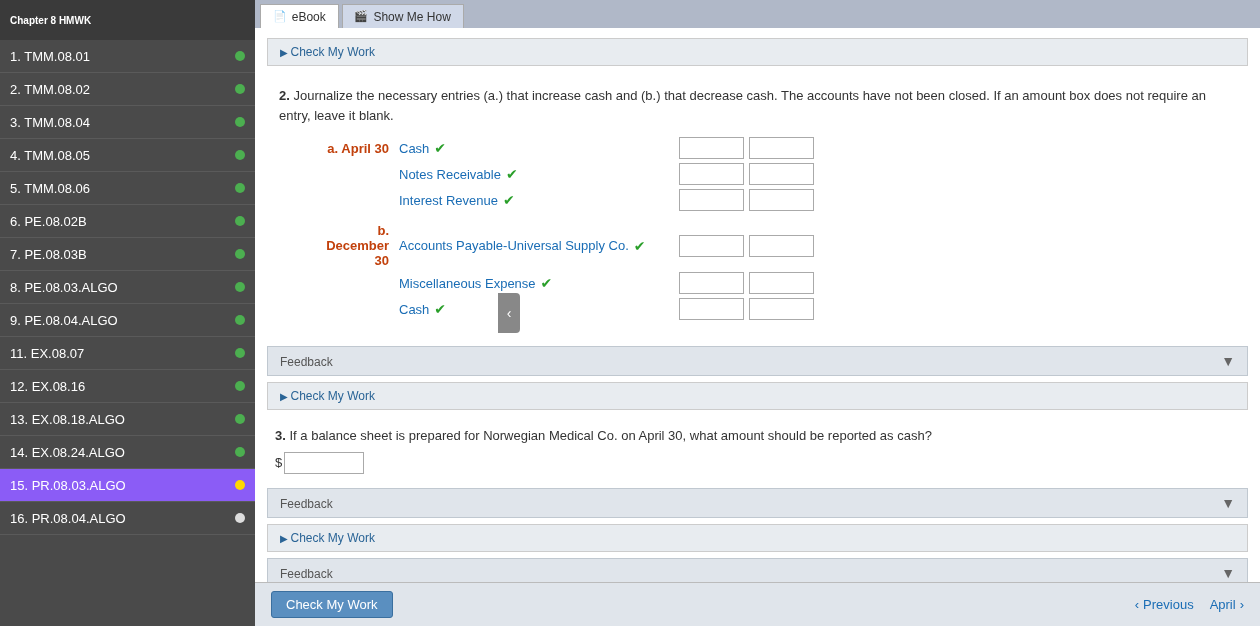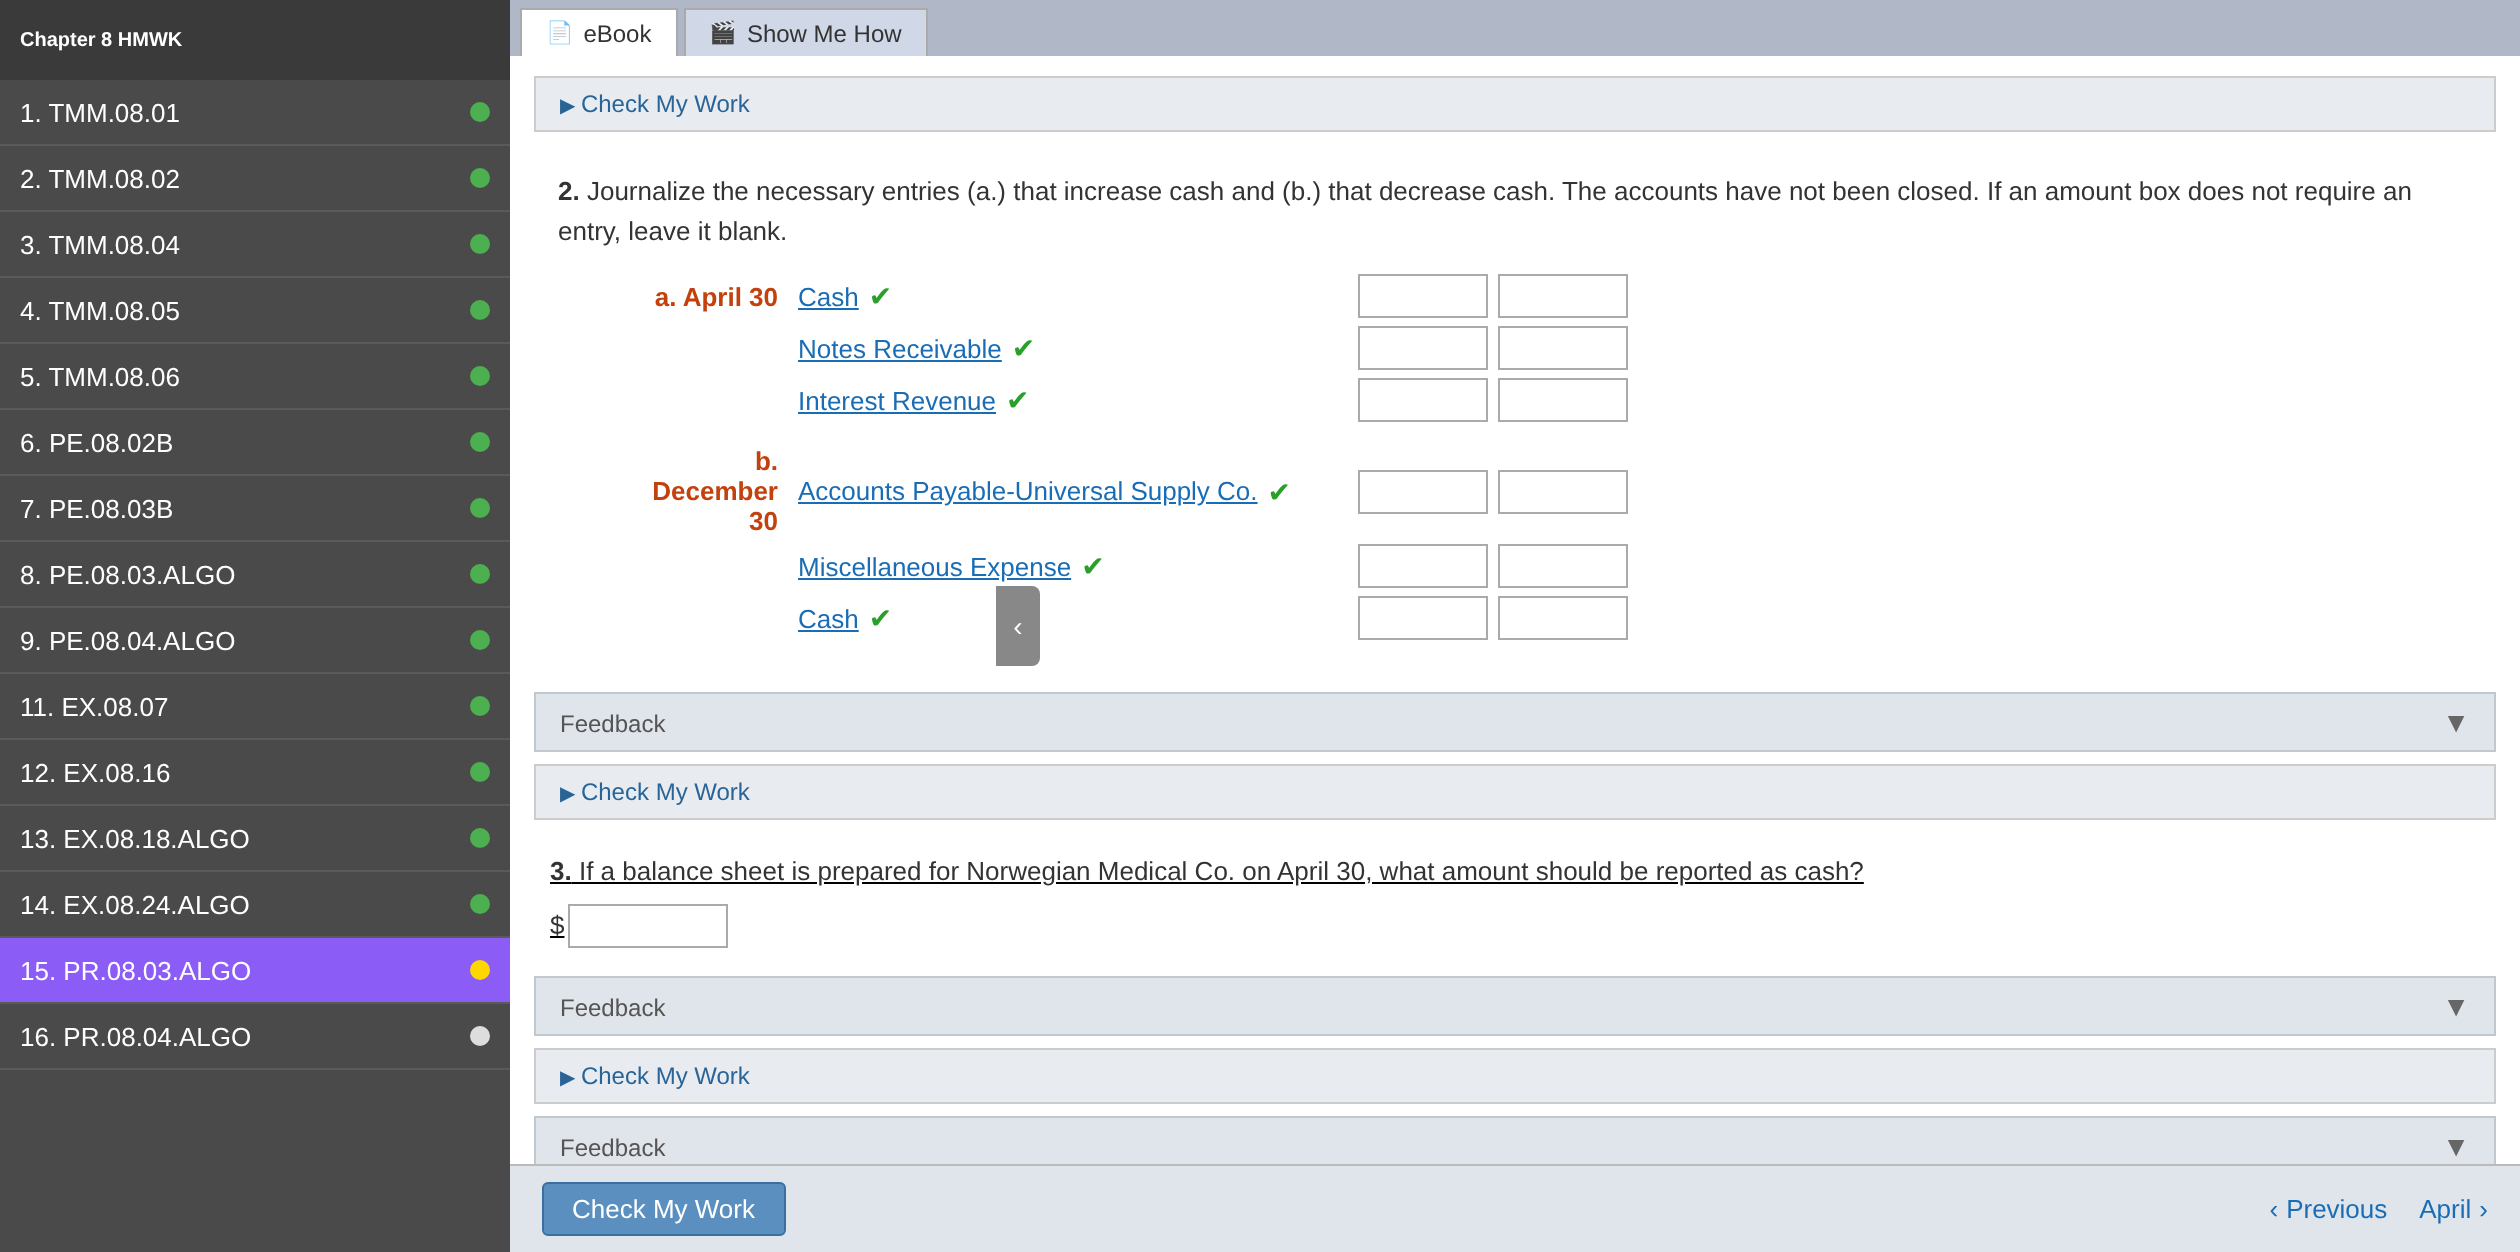--- a/index.html
+++ b/index.html
@@ -113,21 +113,20 @@
       margin: 4px 0;
       padding-left: 40px;
     }
     .entry-label-col {
       width: 260px;
       display: flex;
       align-items: center;
     }
     .entry-label {
       color: #1a6db5;
-      text-decoration: underline;
       font-size: 13px;
     }
     .check-mark {
       color: #2a9f2a;
       font-size: 14px;
       margin-left: 5px;
     }
     .input-pair {
       display: flex;
       gap: 5px;
@@ -161,21 +160,21 @@
       justify-content: space-between;
       align-items: flex-end;
       margin: 4px 0;
     }
     .feedback-arrow {
       color: #666;
       font-size: 14px;
     }
 
     
-    .q3-section { padding: 10px 20px; text-decoration: underline; }
+    .q3-section { padding: 10px 20px; }
     .dollar-input-wrap {
       display: flex;
       align-items: center;
       margin-top: 6px;
     }
     .dollar-sign { color: #333; margin-right: 2px; font-size: 13px; }
     .dollar-input {
       width: 80px;
       height: 22px;
       border: 1px solid #aaa;

